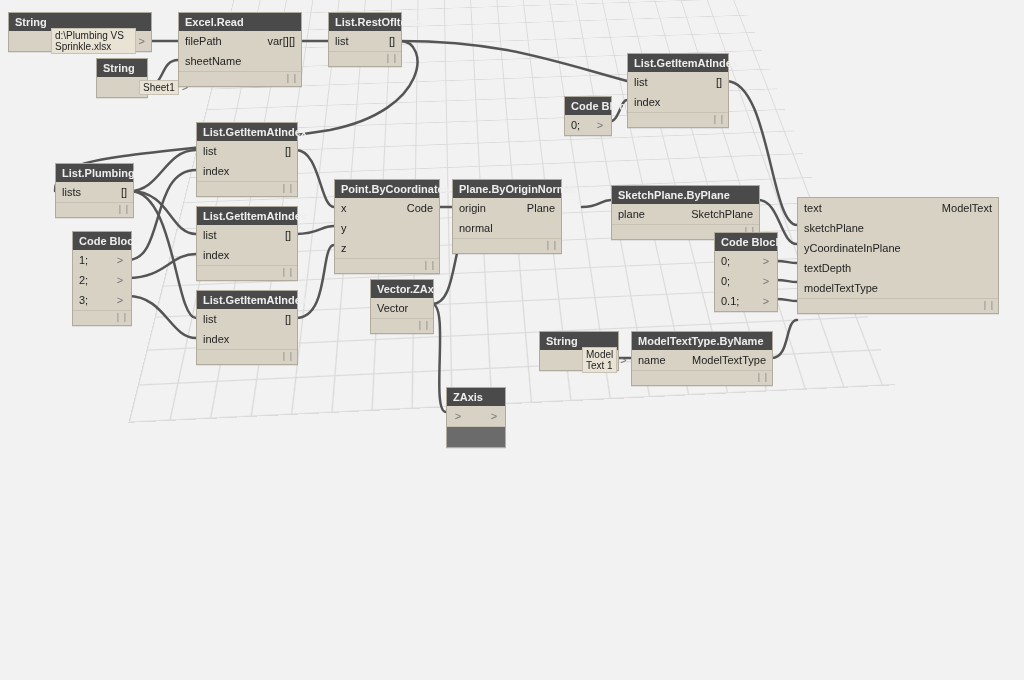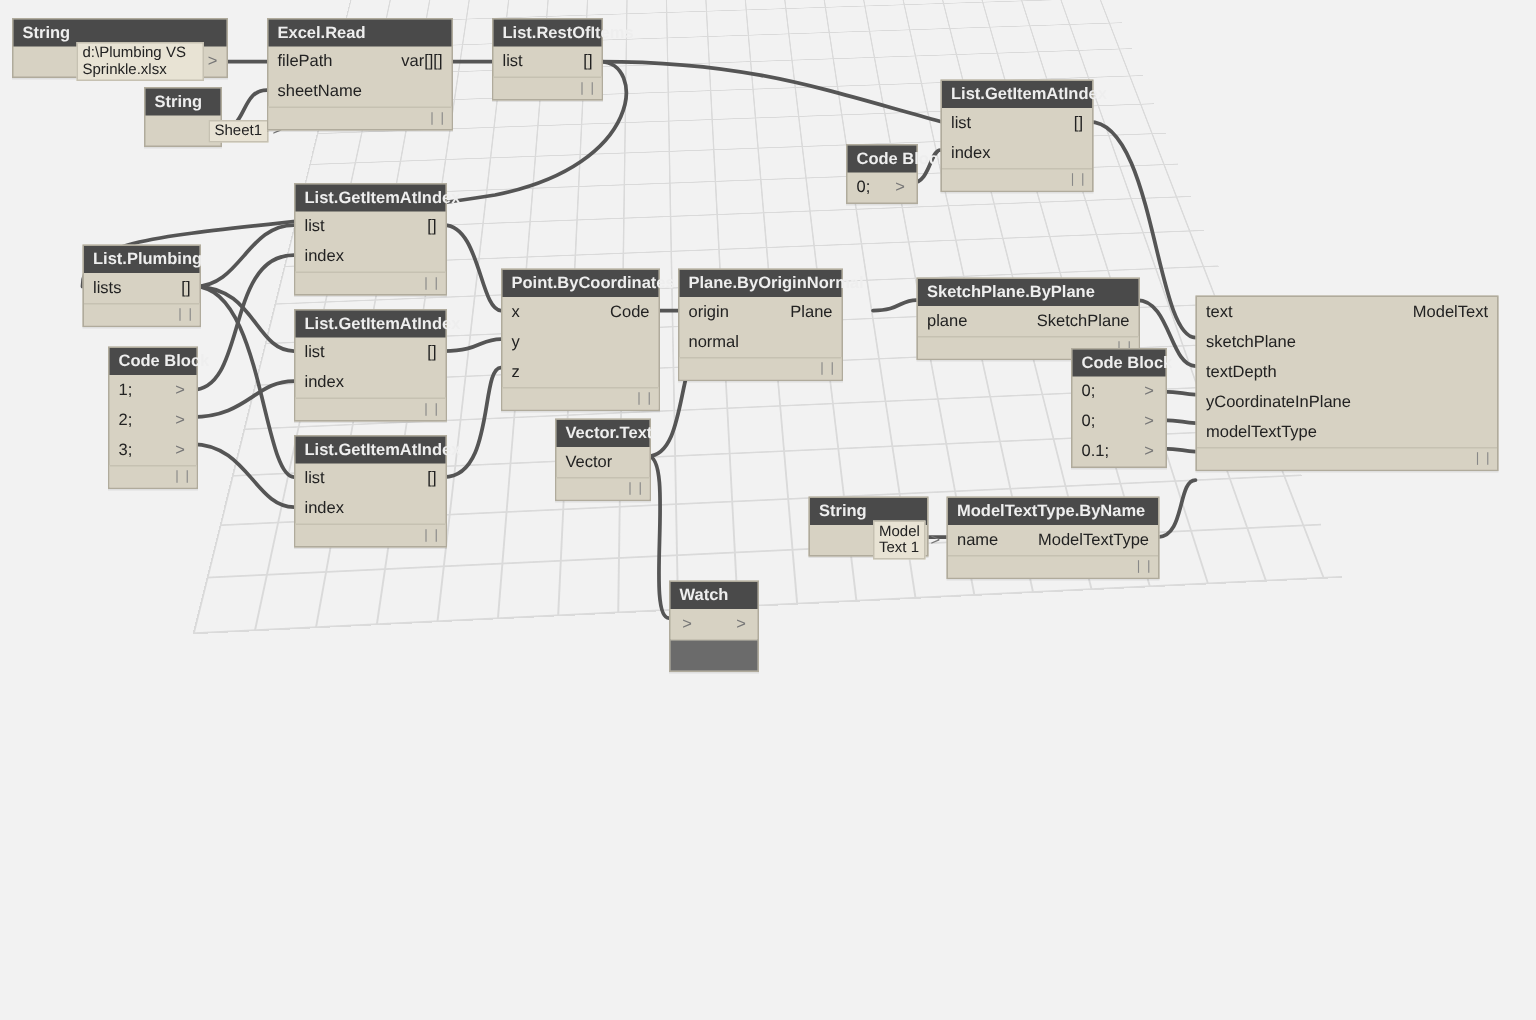--- a/index.html
+++ b/index.html
@@ -266,41 +266,41 @@
     <div class="row">
         <span class="in">y</span>
       </div>
     <div class="row">
         <span class="in">z</span>
       </div>
     <div class="footer"><span class="lacing">|  |</span></div>
   </div>
 
   <div class="node" style="left:370px; top:279px; width:62px;">
-    <div class="title">Vector.Text</div>
+    <div class="title">Vector.ZAxis</div>
     <div class="row">
         <span class="out" style="text-align:left;width:100%">Vector</span>
       </div>
     <div class="footer"><span class="lacing">|  |</span></div>
   </div>
 
   <div class="node" style="left:452px; top:179px; width:108px;">
     <div class="title">Plane.ByOriginNormal</div>
     <div class="row">
         <span class="in">origin</span>
         <span class="out">Plane</span>
       </div>
     <div class="row">
         <span class="in">normal</span>
       </div>
     <div class="footer"><span class="lacing">|  |</span></div>
   </div>
 
   <div class="node" style="left:446px; top:387px; width:58px;">
-    <div class="title">Watch</div>
+    <div class="title">ZAxis</div>
     <div class="row">
       <span class="port-chev">&gt;</span>
       <span style="flex:1"></span>
       <span class="port-chev">&gt;</span>
     </div>
     <div class="footer" style="height:18px;background:#6b6b6b;"></div>
   </div>
 
   <div class="node" style="left:564px; top:96px; width:46px;">
     <div class="title">Code Block</div>
@@ -366,24 +366,24 @@
 
   <div class="node" style="left:797px; top:197px; width:200px;">
     <div class="row">
         <span class="in">text</span>
         <span class="out">ModelText</span>
       </div>
     <div class="row">
         <span class="in">sketchPlane</span>
       </div>
     <div class="row">
+        <span class="in">yCoordinateInPlane</span>
+      </div>
+    <div class="row">
         <span class="in">textDepth</span>
       </div>
     <div class="row">
-        <span class="in">yCoordinateInPlane</span>
-      </div>
-    <div class="row">
         <span class="in">modelTextType</span>
       </div>
     <div class="footer"><span class="lacing">|  |</span></div>
   </div>
 
 </div>
 
 </body></html>

